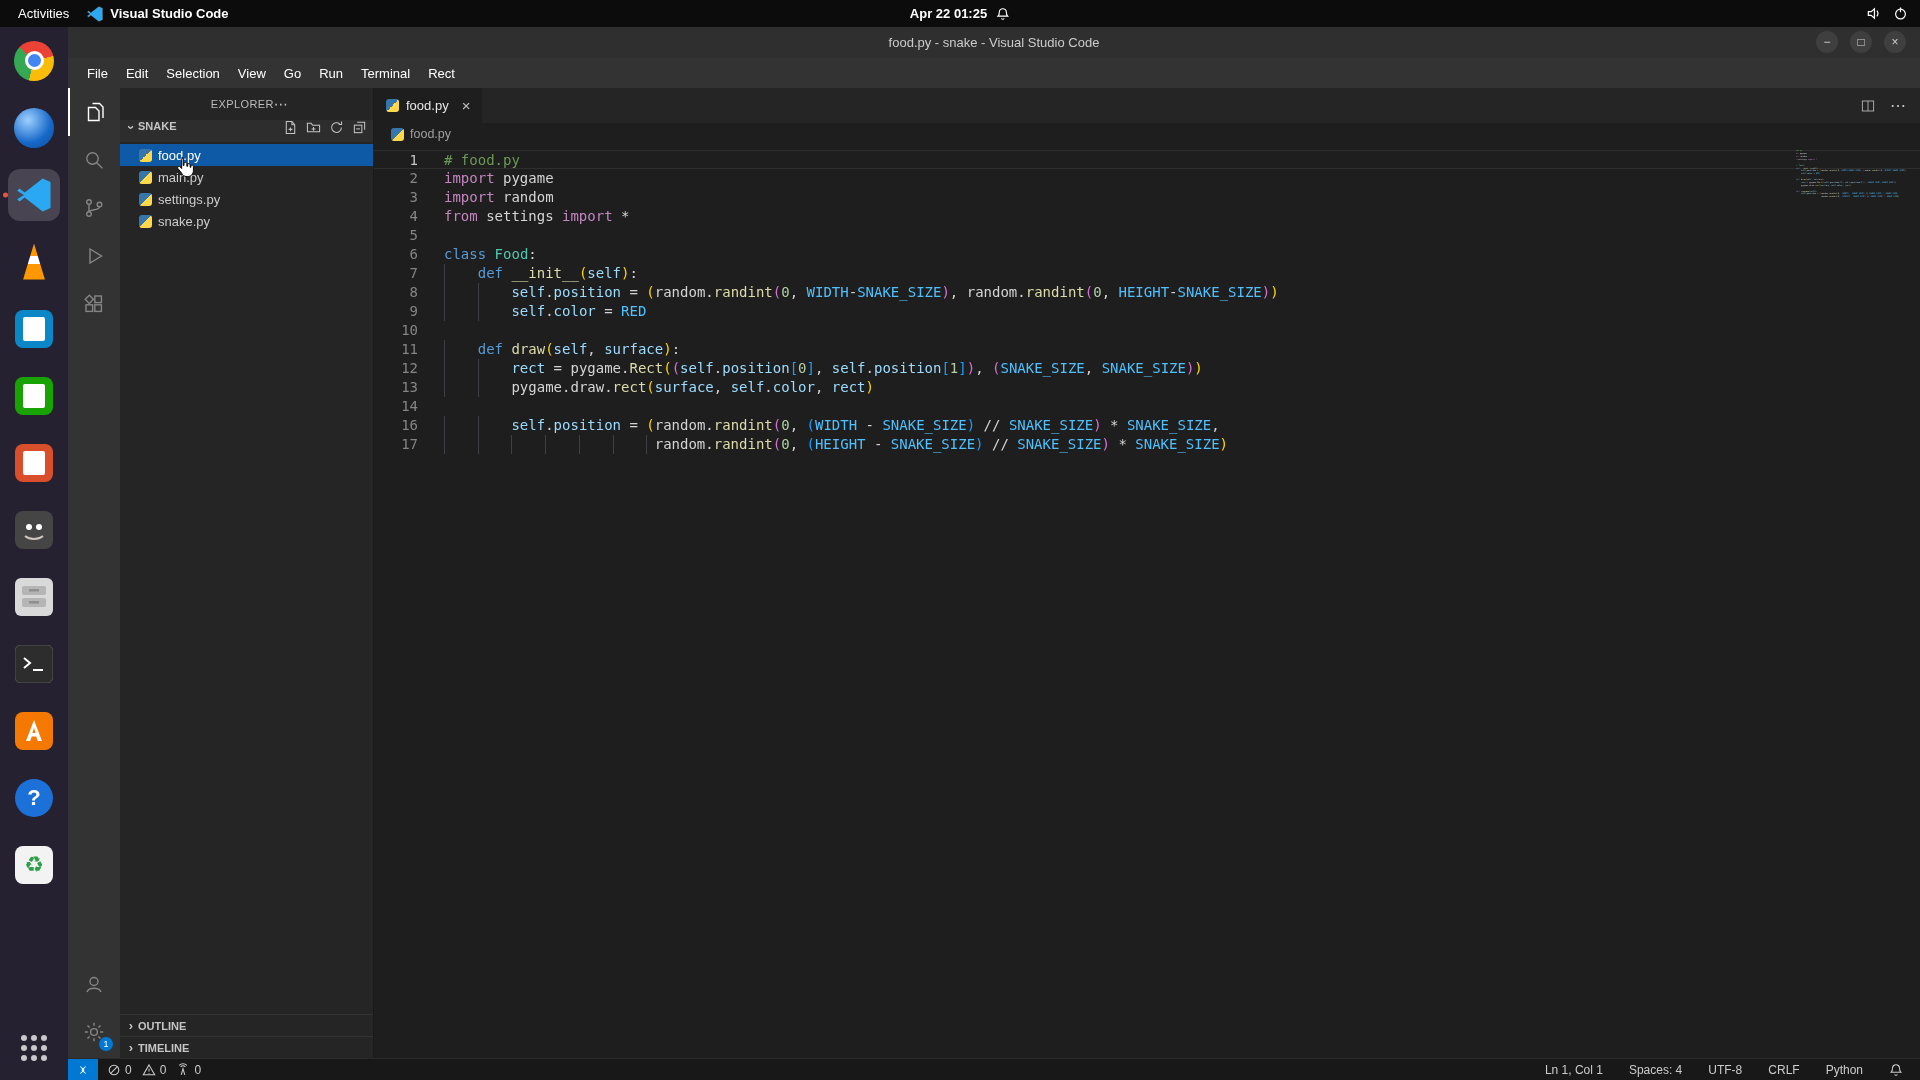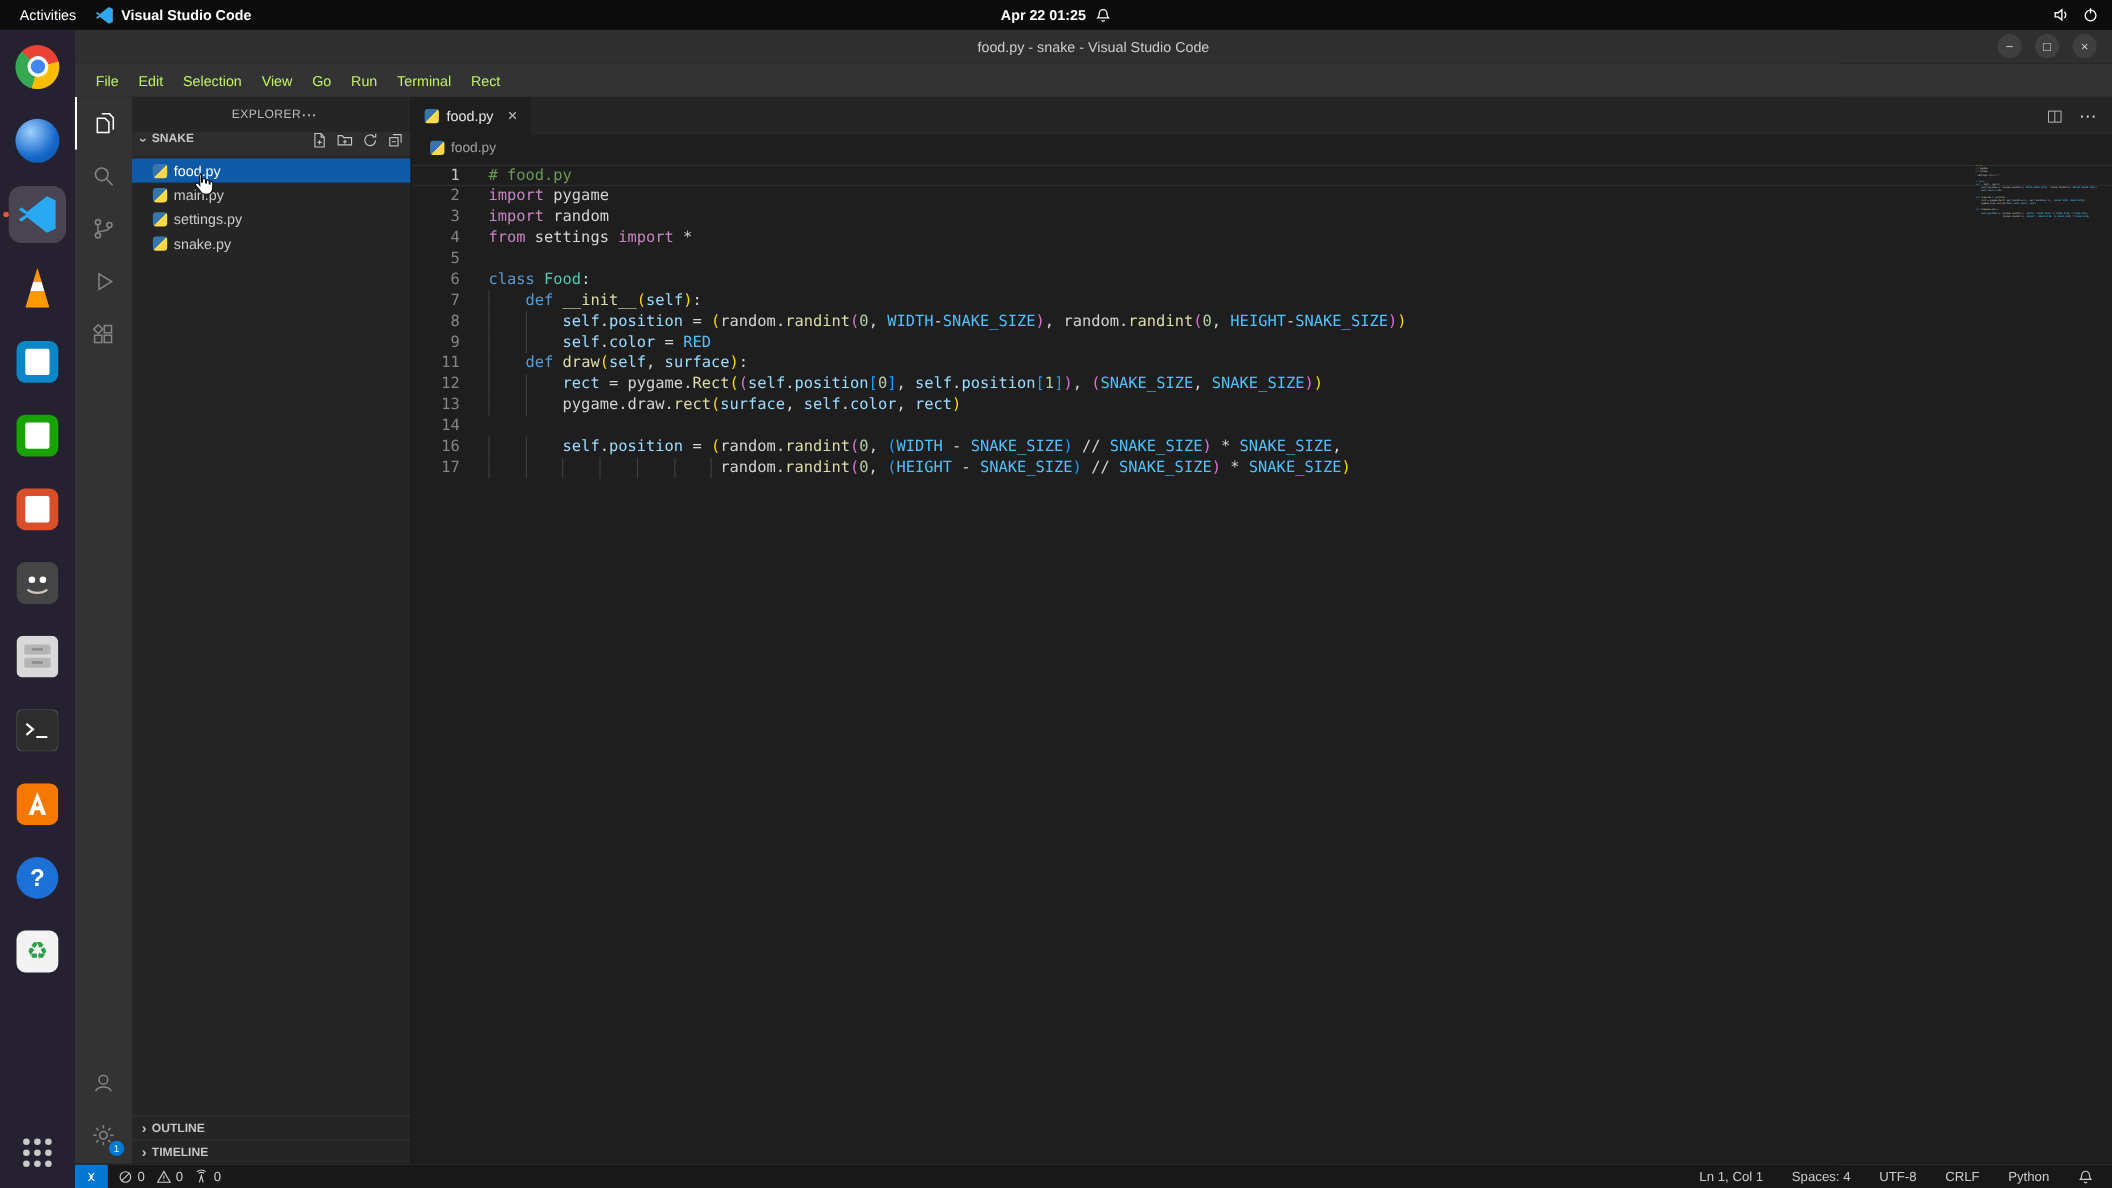--- a/index.html
+++ b/index.html
@@ -32,21 +32,21 @@
   .ic-lo::after{content:"";position:absolute;left:8px;top:7px;right:8px;bottom:7px;background:#fff;border-radius:2px}
   .lo-writer{background:#0b87c7}.lo-calc{background:#18a303}.lo-impress{background:#d94f2b}
   .ic-help{width:38px;height:38px;border-radius:50%;background:#1c71d8;color:#fff;font-weight:bold;font-size:22px;display:flex;align-items:center;justify-content:center}
   .ic-greenrec{width:38px;height:38px;border-radius:8px;background:#f3f3f3;color:#2e9e49;font-size:22px;display:flex;align-items:center;justify-content:center}
 
   
   #titlebar{position:absolute;left:68px;top:27px;width:1852px;height:31px;background:#2f2f2f;display:flex;align-items:center;justify-content:center;color:#cccccc;font-size:13px;z-index:30}
   #win-controls{position:absolute;right:14px;top:4px;display:flex;gap:12px}
   .win-btn{width:22px;height:22px;border-radius:50%;background:#3f3f3f;color:#cfcfcf;display:flex;align-items:center;justify-content:center;font-size:12px;line-height:1}
   #menubar{position:absolute;left:68px;top:58px;width:1852px;height:30px;background:#333333;display:flex;align-items:center;padding-left:10px;z-index:30}
-  .menu-item{padding:4px 9px;color:#bef264;font-size:13px;border-radius:4px}
+  .menu-item{padding:4px 9px;color:#ffffff;font-size:13px;border-radius:4px}
 
   
   #activitybar{position:absolute;left:68px;top:88px;width:52px;height:970px;background:#333333;z-index:20}
   .act-item{width:52px;height:48px;display:flex;align-items:center;justify-content:center;color:#858585;position:relative}
   .act-item.active{color:#ffffff;border-left:2px solid #fff}
   .act-item svg{width:24px;height:24px;stroke:currentColor;fill:none;stroke-width:1.4}
   #act-bottom{position:absolute;bottom:2px;left:0;width:52px}
   .badge{position:absolute;right:7px;bottom:5px;min-width:14px;height:14px;border-radius:7px;background:var(--badge-blue,#0078d4);color:#fff;font-size:9px;display:flex;align-items:center;justify-content:center;padding:0 3px}
 
   
@@ -425,20 +425,21 @@
       <div id="code-lines">
           <div class="code-line active"><span class="ln-num">1</span><span class="ln-code"><span class="tk-cm"># food.py</span></span></div>
           <div class="code-line"><span class="ln-num">2</span><span class="ln-code"><span class="tk-kw">import</span><span class="tk-p"> pygame</span></span></div>
           <div class="code-line"><span class="ln-num">3</span><span class="ln-code"><span class="tk-kw">import</span><span class="tk-p"> random</span></span></div>
           <div class="code-line"><span class="ln-num">4</span><span class="ln-code"><span class="tk-kw">from</span><span class="tk-p"> settings </span><span class="tk-kw">import</span><span class="tk-p"> *</span></span></div>
           <div class="code-line"><span class="ln-num">5</span><span class="ln-code"></span></div>
           <div class="code-line"><span class="ln-num">6</span><span class="ln-code"><span class="tk-kb">class</span><span class="tk-p"> </span><span class="tk-cl">Food</span><span class="tk-p">:</span></span></div>
           <div class="code-line"><span class="ln-num">7</span><span class="ln-code"><span class="guide" style="left: calc(0ch + 26px);"></span><span class="tk-p">    </span><span class="tk-kb">def</span><span class="tk-p"> </span><span class="tk-fn">__init__</span><span class="tk-b1">(</span><span class="tk-v">self</span><span class="tk-b1">)</span><span class="tk-p">:</span></span></div>
           <div class="code-line"><span class="ln-num">8</span><span class="ln-code"><span class="guide" style="left: calc(0ch + 26px);"></span><span class="guide" style="left: calc(4ch + 26px);"></span><span class="tk-p">        </span><span class="tk-v">self</span><span class="tk-p">.</span><span class="tk-v">position</span><span class="tk-p"> = </span><span class="tk-b1">(</span><span class="tk-p">random</span><span class="tk-p">.</span><span class="tk-fn">randint</span><span class="tk-b2">(</span><span class="tk-n">0</span><span class="tk-p">, </span><span class="tk-ct">WIDTH</span><span class="tk-p">-</span><span class="tk-ct">SNAKE_SIZE</span><span class="tk-b2">)</span><span class="tk-p">, </span><span class="tk-p">random</span><span class="tk-p">.</span><span class="tk-fn">randint</span><span class="tk-b2">(</span><span class="tk-n">0</span><span class="tk-p">, </span><span class="tk-ct">HEIGHT</span><span class="tk-p">-</span><span class="tk-ct">SNAKE_SIZE</span><span class="tk-b2">)</span><span class="tk-b1">)</span></span></div>
           <div class="code-line"><span class="ln-num">9</span><span class="ln-code"><span class="guide" style="left: calc(0ch + 26px);"></span><span class="guide" style="left: calc(4ch + 26px);"></span><span class="tk-p">        </span><span class="tk-v">self</span><span class="tk-p">.</span><span class="tk-v">color</span><span class="tk-p"> = </span><span class="tk-ct">RED</span></span></div>
+          <div class="code-line"><span class="ln-num">10</span><span class="ln-code"></span></div>
           <div class="code-line"><span class="ln-num">11</span><span class="ln-code"><span class="guide" style="left: calc(0ch + 26px);"></span><span class="tk-p">    </span><span class="tk-kb">def</span><span class="tk-p"> </span><span class="tk-fn">draw</span><span class="tk-b1">(</span><span class="tk-v">self</span><span class="tk-p">, </span><span class="tk-v">surface</span><span class="tk-b1">)</span><span class="tk-p">:</span></span></div>
           <div class="code-line"><span class="ln-num">12</span><span class="ln-code"><span class="guide" style="left: calc(0ch + 26px);"></span><span class="guide" style="left: calc(4ch + 26px);"></span><span class="tk-p">        </span><span class="tk-v">rect</span><span class="tk-p"> = </span><span class="tk-p">pygame</span><span class="tk-p">.</span><span class="tk-fn">Rect</span><span class="tk-b1">(</span><span class="tk-b2">(</span><span class="tk-v">self</span><span class="tk-p">.</span><span class="tk-v">position</span><span class="tk-b3">[</span><span class="tk-n">0</span><span class="tk-b3">]</span><span class="tk-p">, </span><span class="tk-v">self</span><span class="tk-p">.</span><span class="tk-v">position</span><span class="tk-b3">[</span><span class="tk-n">1</span><span class="tk-b3">]</span><span class="tk-b2">)</span><span class="tk-p">, </span><span class="tk-b2">(</span><span class="tk-ct">SNAKE_SIZE</span><span class="tk-p">, </span><span class="tk-ct">SNAKE_SIZE</span><span class="tk-b2">)</span><span class="tk-b1">)</span></span></div>
           <div class="code-line"><span class="ln-num">13</span><span class="ln-code"><span class="guide" style="left: calc(0ch + 26px);"></span><span class="guide" style="left: calc(4ch + 26px);"></span><span class="tk-p">        </span><span class="tk-p">pygame</span><span class="tk-p">.</span><span class="tk-p">draw</span><span class="tk-p">.</span><span class="tk-fn">rect</span><span class="tk-b1">(</span><span class="tk-v">surface</span><span class="tk-p">, </span><span class="tk-v">self</span><span class="tk-p">.</span><span class="tk-v">color</span><span class="tk-p">, </span><span class="tk-v">rect</span><span class="tk-b1">)</span></span></div>
           <div class="code-line"><span class="ln-num">14</span><span class="ln-code"></span></div>
           <div class="code-line"><span class="ln-num">16</span><span class="ln-code"><span class="guide" style="left: calc(0ch + 26px);"></span><span class="guide" style="left: calc(4ch + 26px);"></span><span class="tk-p">        </span><span class="tk-v">self</span><span class="tk-p">.</span><span class="tk-v">position</span><span class="tk-p"> = </span><span class="tk-b1">(</span><span class="tk-p">random</span><span class="tk-p">.</span><span class="tk-fn">randint</span><span class="tk-b2">(</span><span class="tk-n">0</span><span class="tk-p">, </span><span class="tk-b3">(</span><span class="tk-ct">WIDTH</span><span class="tk-p"> - </span><span class="tk-ct">SNAKE_SIZE</span><span class="tk-b3">)</span><span class="tk-p"> // </span><span class="tk-ct">SNAKE_SIZE</span><span class="tk-b2">)</span><span class="tk-p"> * </span><span class="tk-ct">SNAKE_SIZE</span><span class="tk-p">,</span></span></div>
           <div class="code-line"><span class="ln-num">17</span><span class="ln-code"><span class="guide" style="left: calc(0ch + 26px);"></span><span class="guide" style="left: calc(4ch + 26px);"></span><span class="guide" style="left: calc(8ch + 26px);"></span><span class="guide" style="left: calc(12ch + 26px);"></span><span class="guide" style="left: calc(16ch + 26px);"></span><span class="guide" style="left: calc(20ch + 26px);"></span><span class="guide" style="left: calc(24ch + 26px);"></span><span class="tk-p">                         </span><span class="tk-p">random</span><span class="tk-p">.</span><span class="tk-fn">randint</span><span class="tk-b2">(</span><span class="tk-n">0</span><span class="tk-p">, </span><span class="tk-b3">(</span><span class="tk-ct">HEIGHT</span><span class="tk-p"> - </span><span class="tk-ct">SNAKE_SIZE</span><span class="tk-b3">)</span><span class="tk-p"> // </span><span class="tk-ct">SNAKE_SIZE</span><span class="tk-b2">)</span><span class="tk-p"> * </span><span class="tk-ct">SNAKE_SIZE</span><span class="tk-b1">)</span></span></div>
         </div>
       <div id="minimap">
           <div id="minimap-inner"><div><span class="tk-cm"># food.py</span></div><div><span class="tk-kw">import</span><span class="tk-p"> pygame</span></div><div><span class="tk-kw">import</span><span class="tk-p"> random</span></div><div><span class="tk-kw">from</span><span class="tk-p"> settings </span><span class="tk-kw">import</span><span class="tk-p"> *</span></div><div>&nbsp;</div><div><span class="tk-kb">class</span><span class="tk-p"> </span><span class="tk-cl">Food</span><span class="tk-p">:</span></div><div><span class="tk-p">    </span><span class="tk-kb">def</span><span class="tk-p"> </span><span class="tk-fn">__init__</span><span class="tk-b1">(</span><span class="tk-v">self</span><span class="tk-b1">)</span><span class="tk-p">:</span></div><div><span class="tk-p">        </span><span class="tk-v">self</span><span class="tk-p">.</span><span class="tk-v">position</span><span class="tk-p"> = </span><span class="tk-b1">(</span><span class="tk-p">random</span><span class="tk-p">.</span><span class="tk-fn">randint</span><span class="tk-b2">(</span><span class="tk-n">0</span><span class="tk-p">, </span><span class="tk-ct">WIDTH</span><span class="tk-p">-</span><span class="tk-ct">SNAKE_SIZE</span><span class="tk-b2">)</span><span class="tk-p">, </span><span class="tk-p">random</span><span class="tk-p">.</span><span class="tk-fn">randint</span><span class="tk-b2">(</span><span class="tk-n">0</span><span class="tk-p">, </span><span class="tk-ct">HEIGHT</span><span class="tk-p">-</span><span class="tk-ct">SNAKE_SIZE</span><span class="tk-b2">)</span><span class="tk-b1">)</span></div><div><span class="tk-p">        </span><span class="tk-v">self</span><span class="tk-p">.</span><span class="tk-v">color</span><span class="tk-p"> = </span><span class="tk-ct">RED</span></div><div>&nbsp;</div><div><span class="tk-p">    </span><span class="tk-kb">def</span><span class="tk-p"> </span><span class="tk-fn">draw</span><span class="tk-b1">(</span><span class="tk-v">self</span><span class="tk-p">, </span><span class="tk-v">surface</span><span class="tk-b1">)</span><span class="tk-p">:</span></div><div><span class="tk-p">        </span><span class="tk-v">rect</span><span class="tk-p"> = </span><span class="tk-p">pygame</span><span class="tk-p">.</span><span class="tk-fn">Rect</span><span class="tk-b1">(</span><span class="tk-b2">(</span><span class="tk-v">self</span><span class="tk-p">.</span><span class="tk-v">position</span><span class="tk-b3">[</span><span class="tk-n">0</span><span class="tk-b3">]</span><span class="tk-p">, </span><span class="tk-v">self</span><span class="tk-p">.</span><span class="tk-v">position</span><span class="tk-b3">[</span><span class="tk-n">1</span><span class="tk-b3">]</span><span class="tk-b2">)</span><span class="tk-p">, </span><span class="tk-b2">(</span><span class="tk-ct">SNAKE_SIZE</span><span class="tk-p">, </span><span class="tk-ct">SNAKE_SIZE</span><span class="tk-b2">)</span><span class="tk-b1">)</span></div><div><span class="tk-p">        </span><span class="tk-p">pygame</span><span class="tk-p">.</span><span class="tk-p">draw</span><span class="tk-p">.</span><span class="tk-fn">rect</span><span class="tk-b1">(</span><span class="tk-v">surface</span><span class="tk-p">, </span><span class="tk-v">self</span><span class="tk-p">.</span><span class="tk-v">color</span><span class="tk-p">, </span><span class="tk-v">rect</span><span class="tk-b1">)</span></div><div>&nbsp;</div><div><span class="tk-p">    </span><span class="tk-kb">def</span><span class="tk-p"> </span><span class="tk-fn">respawn</span><span class="tk-b1">(</span><span class="tk-v">self</span><span class="tk-b1">)</span><span class="tk-p">:</span></div><div><span class="tk-p">        </span><span class="tk-v">self</span><span class="tk-p">.</span><span class="tk-v">position</span><span class="tk-p"> = </span><span class="tk-b1">(</span><span class="tk-p">random</span><span class="tk-p">.</span><span class="tk-fn">randint</span><span class="tk-b2">(</span><span class="tk-n">0</span><span class="tk-p">, </span><span class="tk-b3">(</span><span class="tk-ct">WIDTH</span><span class="tk-p"> - </span><span class="tk-ct">SNAKE_SIZE</span><span class="tk-b3">)</span><span class="tk-p"> // </span><span class="tk-ct">SNAKE_SIZE</span><span class="tk-b2">)</span><span class="tk-p"> * </span><span class="tk-ct">SNAKE_SIZE</span><span class="tk-p">,</span></div><div><span class="tk-p">                         </span><span class="tk-p">random</span><span class="tk-p">.</span><span class="tk-fn">randint</span><span class="tk-b2">(</span><span class="tk-n">0</span><span class="tk-p">, </span><span class="tk-b3">(</span><span class="tk-ct">HEIGHT</span><span class="tk-p"> - </span><span class="tk-ct">SNAKE_SIZE</span><span class="tk-b3">)</span><span class="tk-p"> // </span><span class="tk-ct">SNAKE_SIZE</span><span class="tk-b2">)</span><span class="tk-p"> * </span><span class="tk-ct">SNAKE_SIZE</span><span class="tk-b1">)</span></div></div>
         </div>

